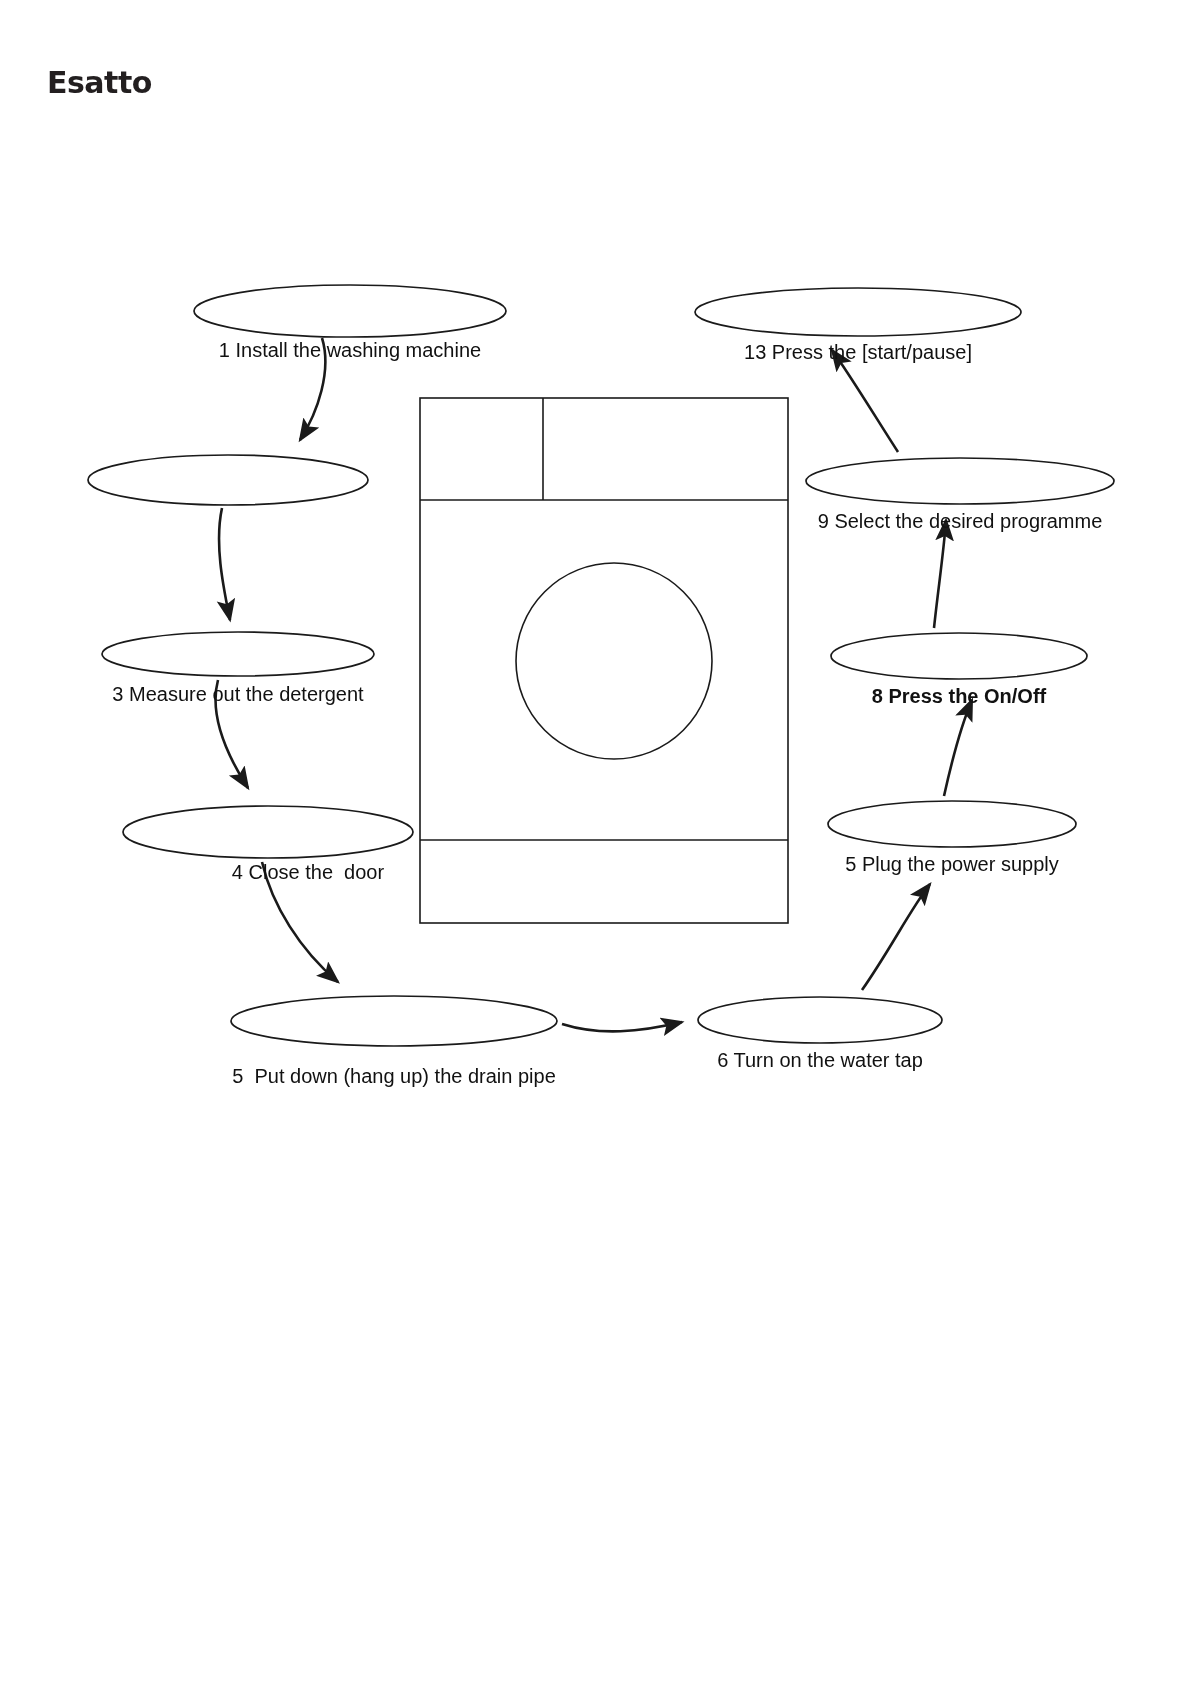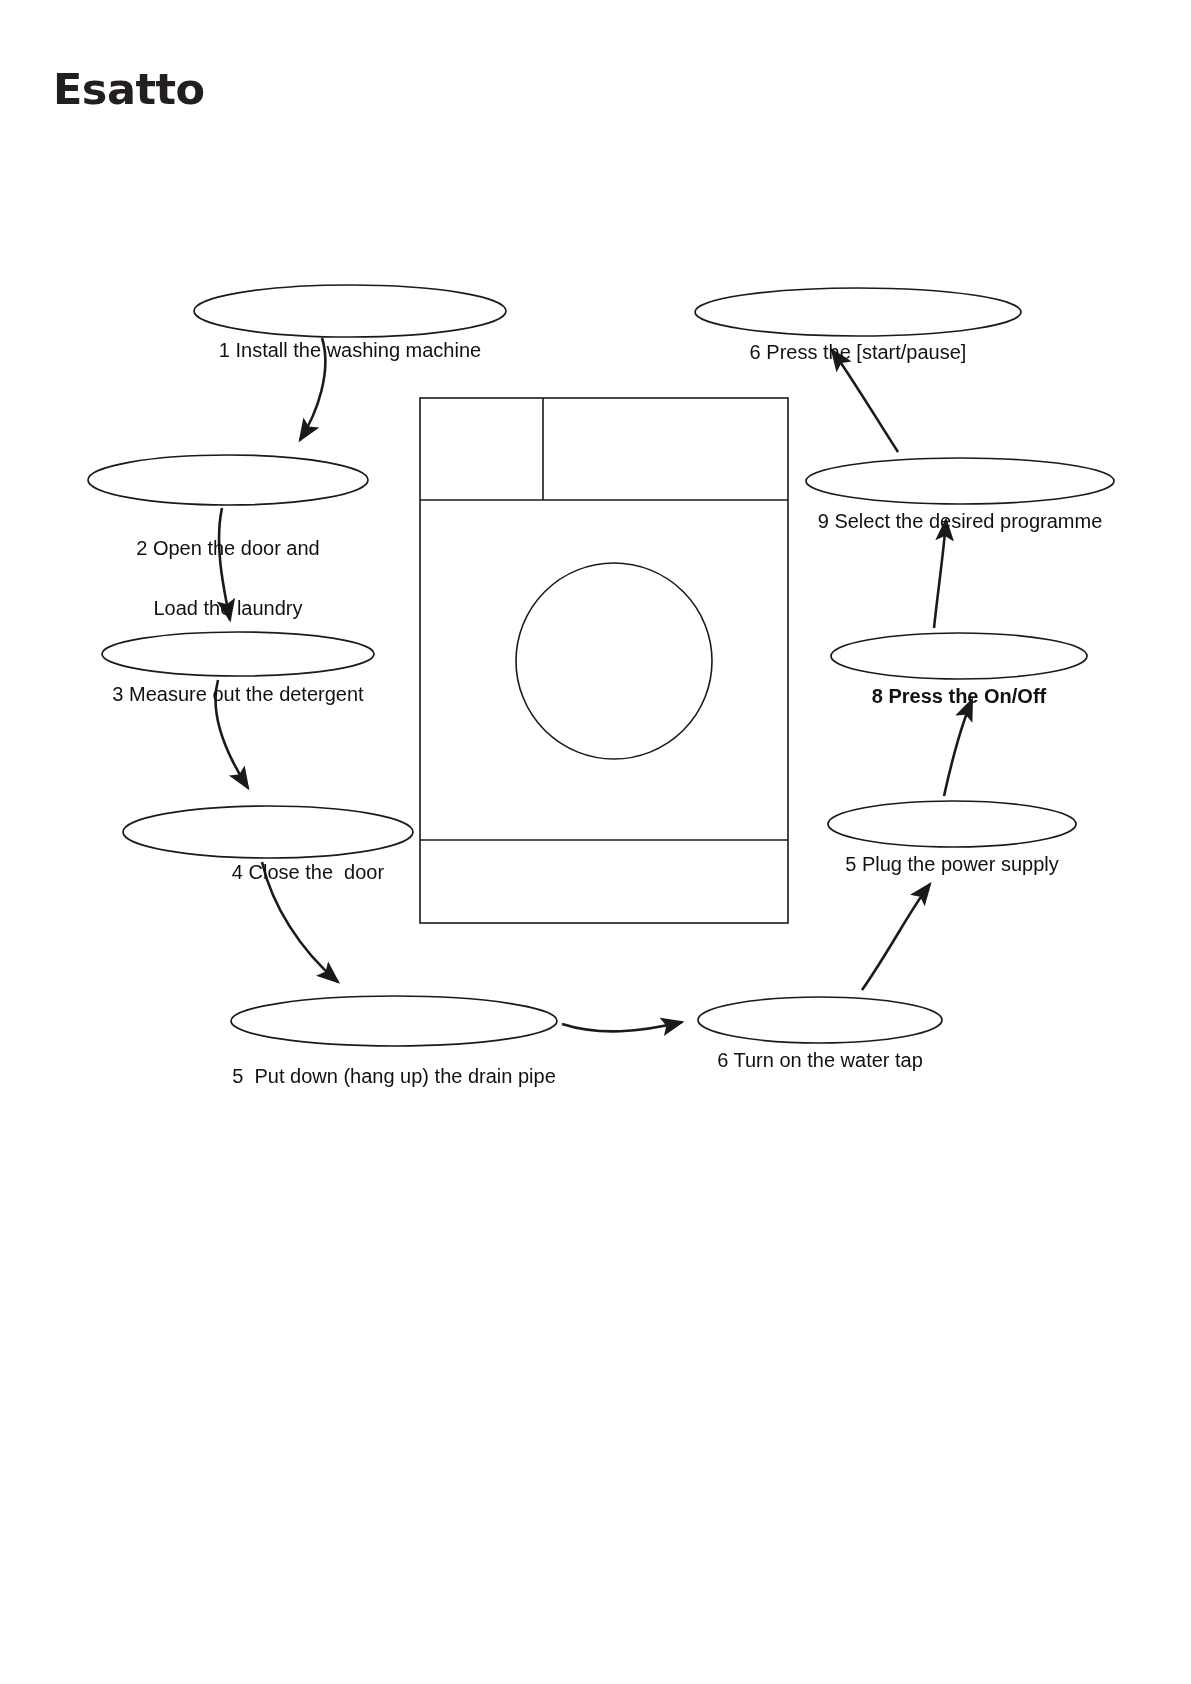--- a/index.html
+++ b/index.html
@@ -15,26 +15,25 @@
     color: #1a1a1a;
     overflow: hidden;
   }
 
   
   #brand-logo {
     position: absolute;
     left: 47px;
     top: 68px;
     font-family: "DejaVu Sans", sans-serif;
-    font-size: 43px;
+    font-size: 30px;
     font-weight: 700;
     letter-spacing: -0.5px;
     color: #231f20;
     line-height: 1;
-    margin-left: 6px;
   }
 
   
   #flow-diagram {
     position: absolute;
     left: 0;
     top: 0;
     width: 1191px;
     height: 1684px;
   }
@@ -124,34 +123,30 @@
 
     <path d="M944,796 C952,760 960,728 972,700" fill="none" stroke="#1a1a1a" stroke-width="2.6" marker-end="url(#arrowhead-big)"></path>
 
     <path d="M934,628 C938,590 944,550 946,520" fill="none" stroke="#1a1a1a" stroke-width="2.6" marker-end="url(#arrowhead-big)"></path>
 
     <path d="M898,452 C876,418 852,378 832,350" fill="none" stroke="#1a1a1a" stroke-width="2.6" marker-end="url(#arrowhead-big)"></path>
   </svg>
 
   <div class="node-label" style="left:194px; top:300px; width:312px;">1 Install the washing machine</div>
 
-  <div class="node-label two-line" style="left:88px; top:458px; width:280px;">
-    <div>2 Open the door and</div>
-    <div>Load the laundry</div>
-  </div>
 
   <div class="node-label" style="left:102px; top:644px; width:272px;">3 Measure out the detergent</div>
 
   <div class="node-label" style="left:123px; top:822px; width:290px;padding-left:40px;">4 Close the  door</div>
 
   <div class="node-label" style="left:231px; top:1026px; width:326px;">5  Put down (hang up) the drain pipe</div>
 
   <div class="node-label" style="left:698px; top:1010px; width:244px;">6 Turn on the water tap</div>
 
   <div class="node-label" style="left:828px; top:814px; width:248px;">5 Plug the power supply</div>
 
   <div class="node-label" style="left:831px; top:646px; width:256px;font-weight:bold;">8 Press the On/Off</div>
 
   <div class="node-label" style="left:806px; top:471px; width:308px;">9 Select the desired programme</div>
 
-  <div class="node-label" style="left:695px; top:302px; width:326px;">6 Press the [start/pause]</div>
+  <div class="node-label" style="left:695px; top:302px; width:326px;">13 Press the [start/pause]</div>
 
 </div>
 
 </body></html>

